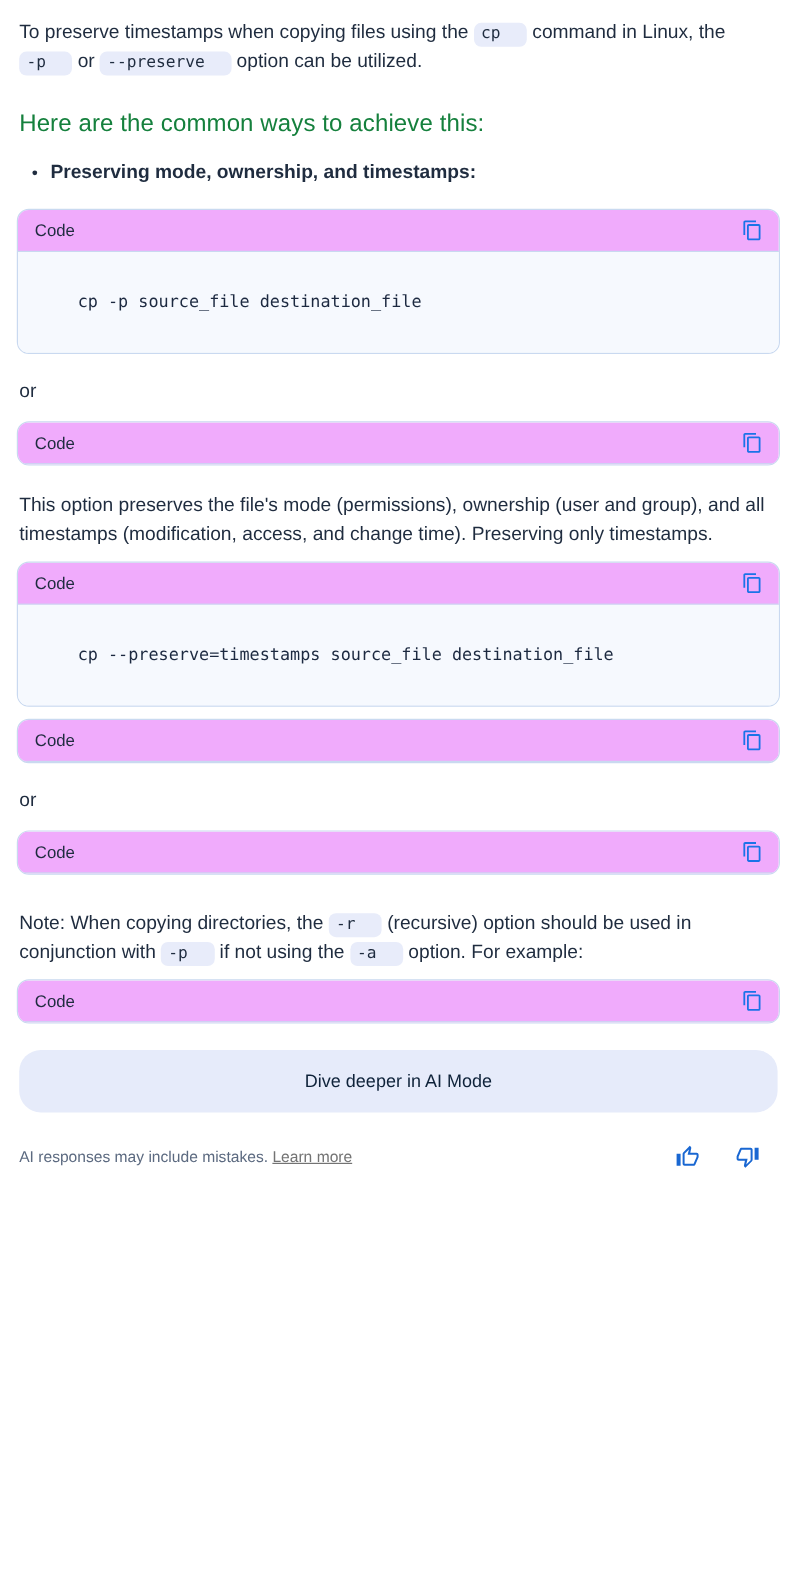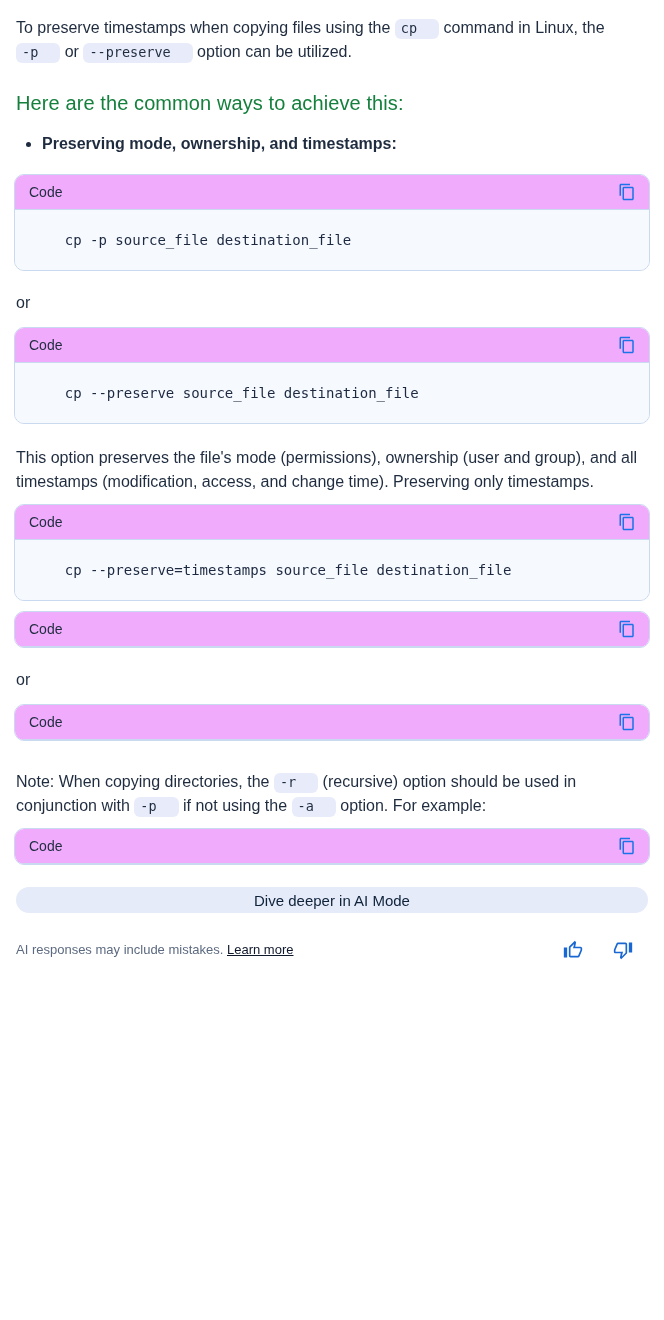--- a/index.html
+++ b/index.html
@@ -81,34 +81,34 @@
     margin: 0;
     cursor: pointer;
     display: flex;
     align-items: center;
     justify-content: center;
     width: 20px;
     height: 20px;
   }
   .code-card-body {
     margin: 0;
-    padding: 20px 16px;
+    padding: 32px 16px;
     font-family: "DejaVu Sans Mono", monospace;
     font-size: 14px;
     line-height: 20px;
     color: #1c2940;
     white-space: pre;
     background: #f6f9fe;
   }
   .dive-btn {
     display: flex;
     align-items: center;
     justify-content: center;
     margin: 22px 16px 0 16px;
-    height: 26px;
+    height: 52px;
     border: none;
     width: calc(100% - 32px);
     border-radius: 18px;
     background: #e6ebfa;
     color: #0e2239;
     font-family: "Liberation Sans", sans-serif;
     font-size: 15px;
     font-weight: 500;
     cursor: pointer;
   }
@@ -117,21 +117,21 @@
     align-items: center;
     justify-content: space-between;
     margin: 26px 16px 0 16px;
   }
   .footer-text {
     font-size: 13px;
     line-height: 20px;
     color: #5c6a80;
   }
   .footer-text a {
-    color: #0f172a;
+    color: #737373;
     text-decoration: underline;
     cursor: pointer;
   }
   .feedback {
     display: flex;
     align-items: center;
     gap: 28px;
     padding-right: 14px;
   }
   .icon-btn {
@@ -176,21 +176,20 @@
 
   <section class="code-card after-or">
     <div class="code-card-header">
       <span class="code-card-label">Code</span>
       <button class="copy-btn">
         <svg width="18" height="18" viewBox="0 0 24 24" fill="#1a73e8">
             <path d="M16 1H4c-1.1 0-2 .9-2 2v14h2V3h12V1zm3 4H8c-1.1 0-2 .9-2 2v14c0 1.1.9 2 2 2h11c1.1 0 2-.9 2-2V7c0-1.1-.9-2-2-2zm0 16H8V7h11v14z"></path>
           </svg>
       </button>
     </div>
-    <pre class="code-card-body">    cp --preserve source_file destination_file</pre>
   </section>
 
   <p class="para">This option preserves the file's mode (permissions), ownership (user and group), and all timestamps (modification, access, and change time). Preserving only timestamps.</p>
 
   <section class="code-card">
     <div class="code-card-header">
       <span class="code-card-label">Code</span>
       <button class="copy-btn">
         <svg width="18" height="18" viewBox="0 0 24 24" fill="#1a73e8">
             <path d="M16 1H4c-1.1 0-2 .9-2 2v14h2V3h12V1zm3 4H8c-1.1 0-2 .9-2 2v14c0 1.1.9 2 2 2h11c1.1 0 2-.9 2-2V7c0-1.1-.9-2-2-2zm0 16H8V7h11v14z"></path>

